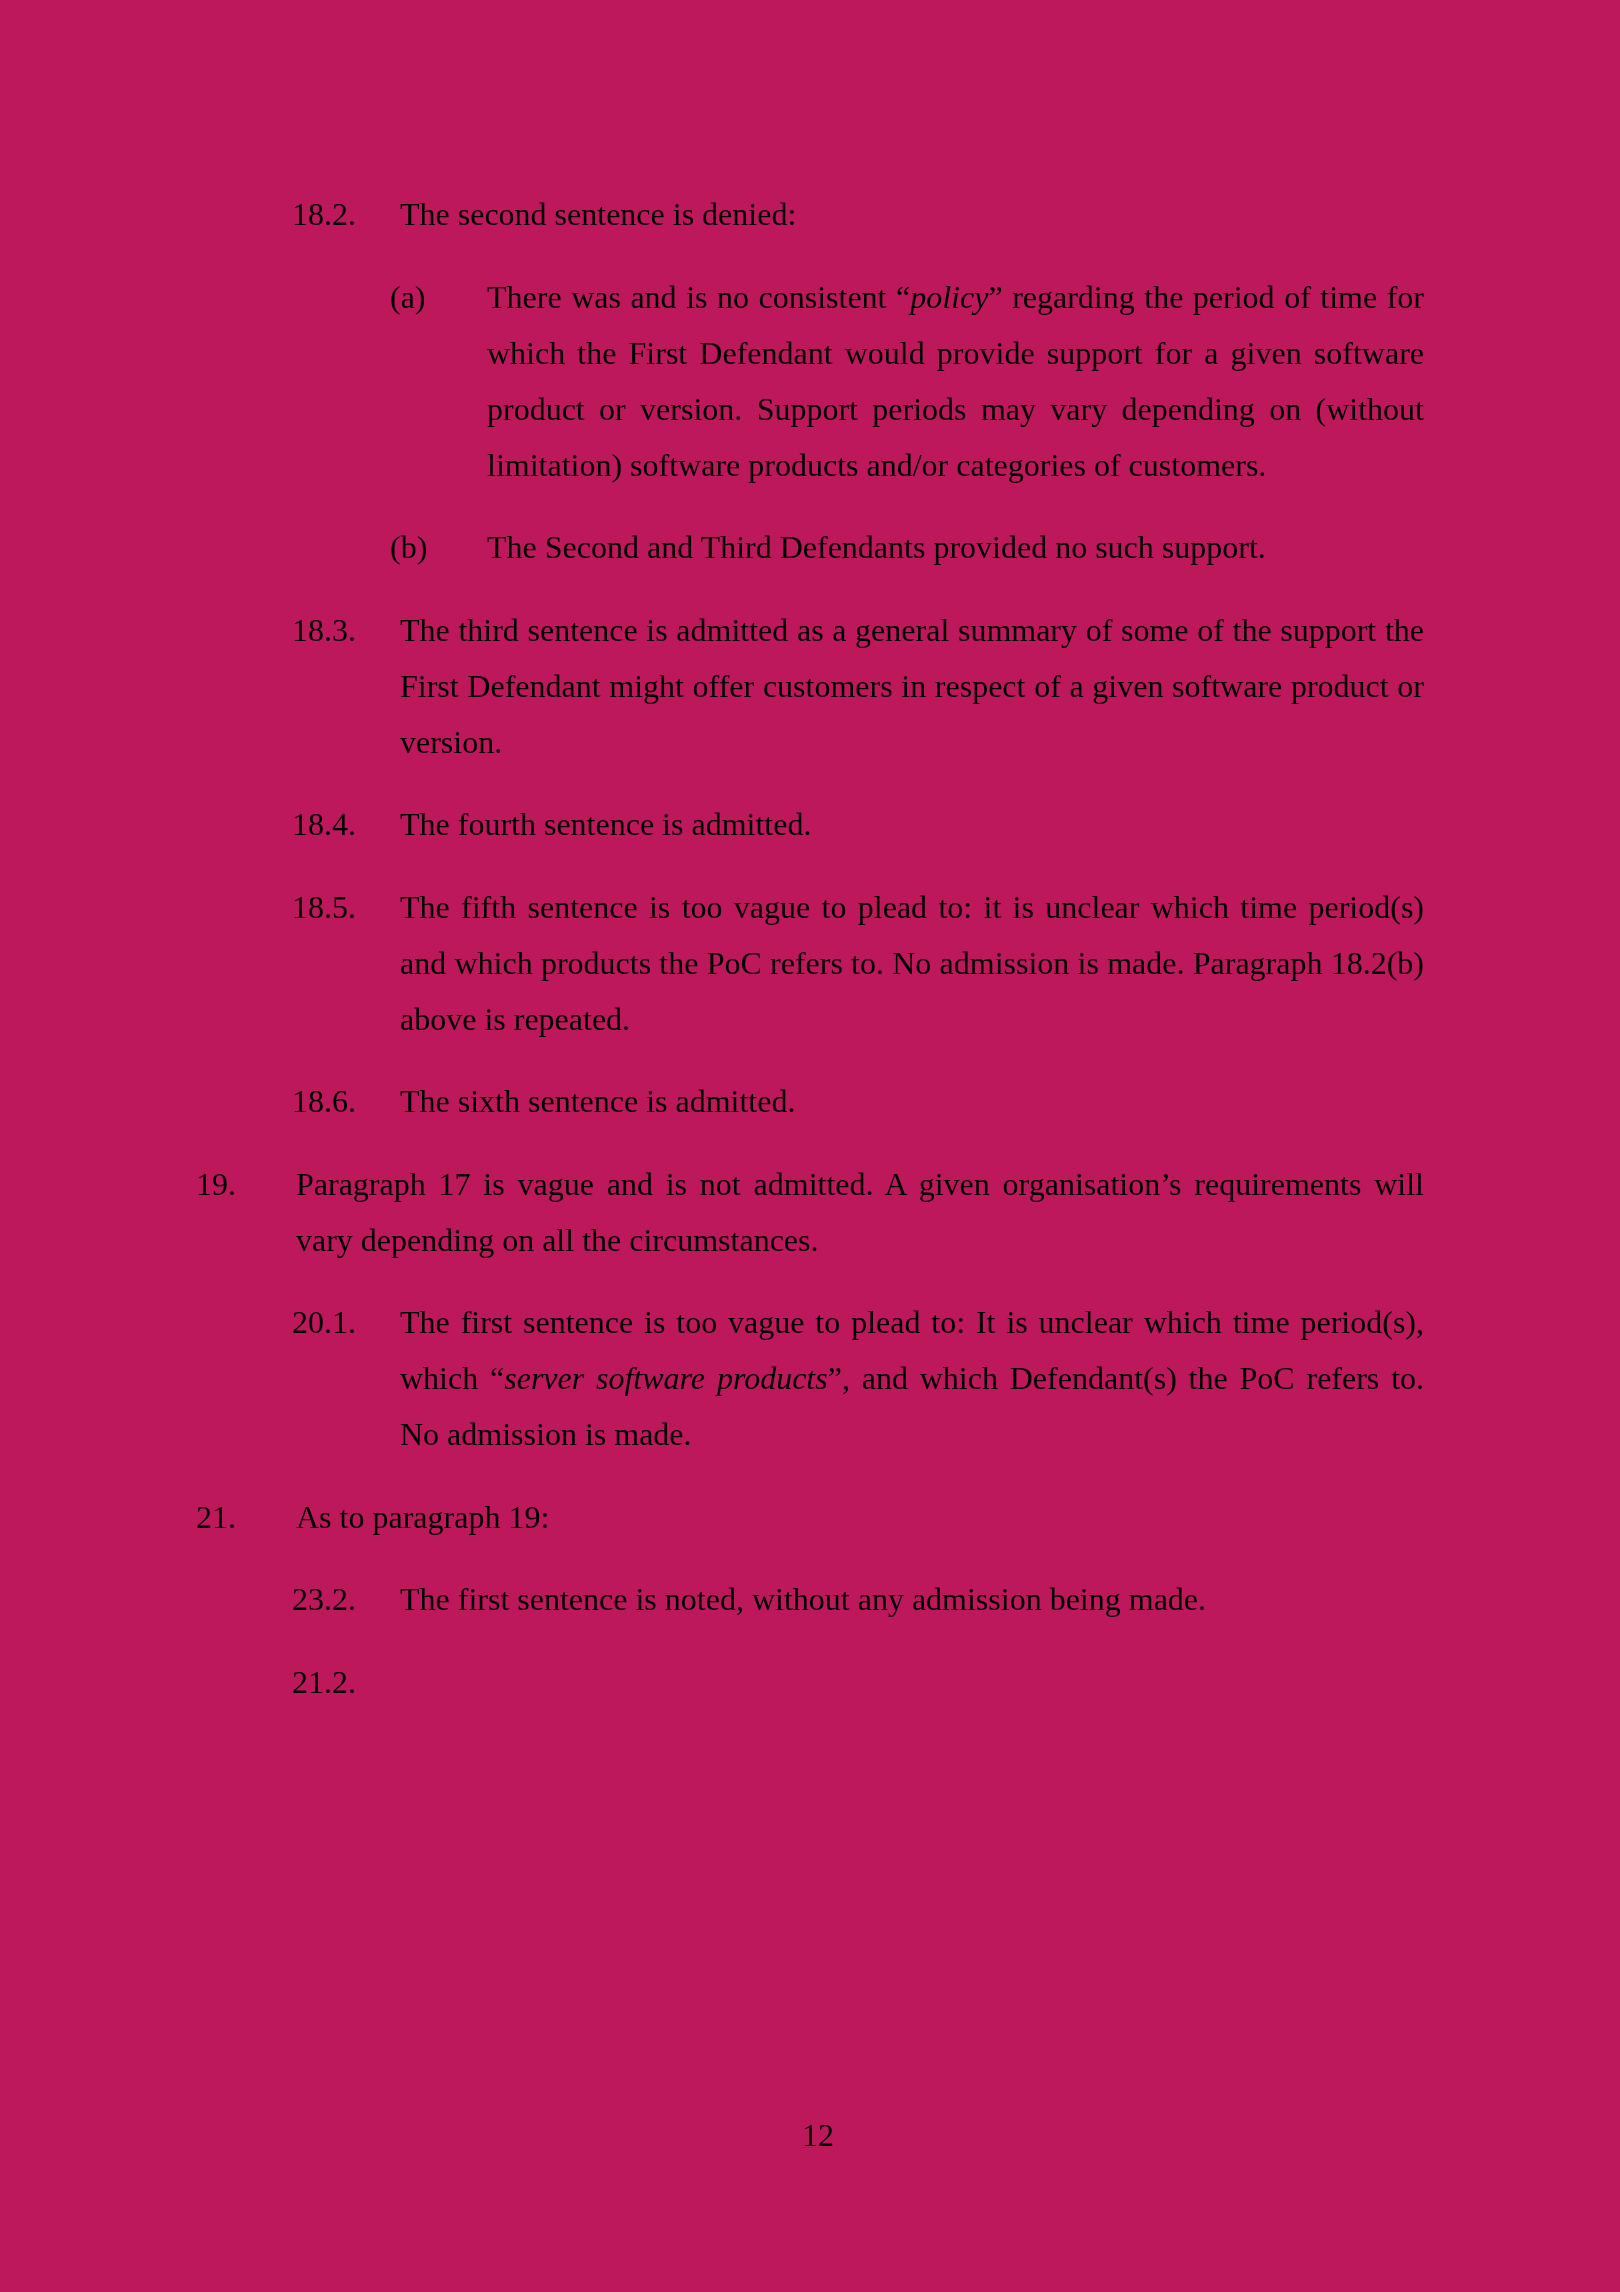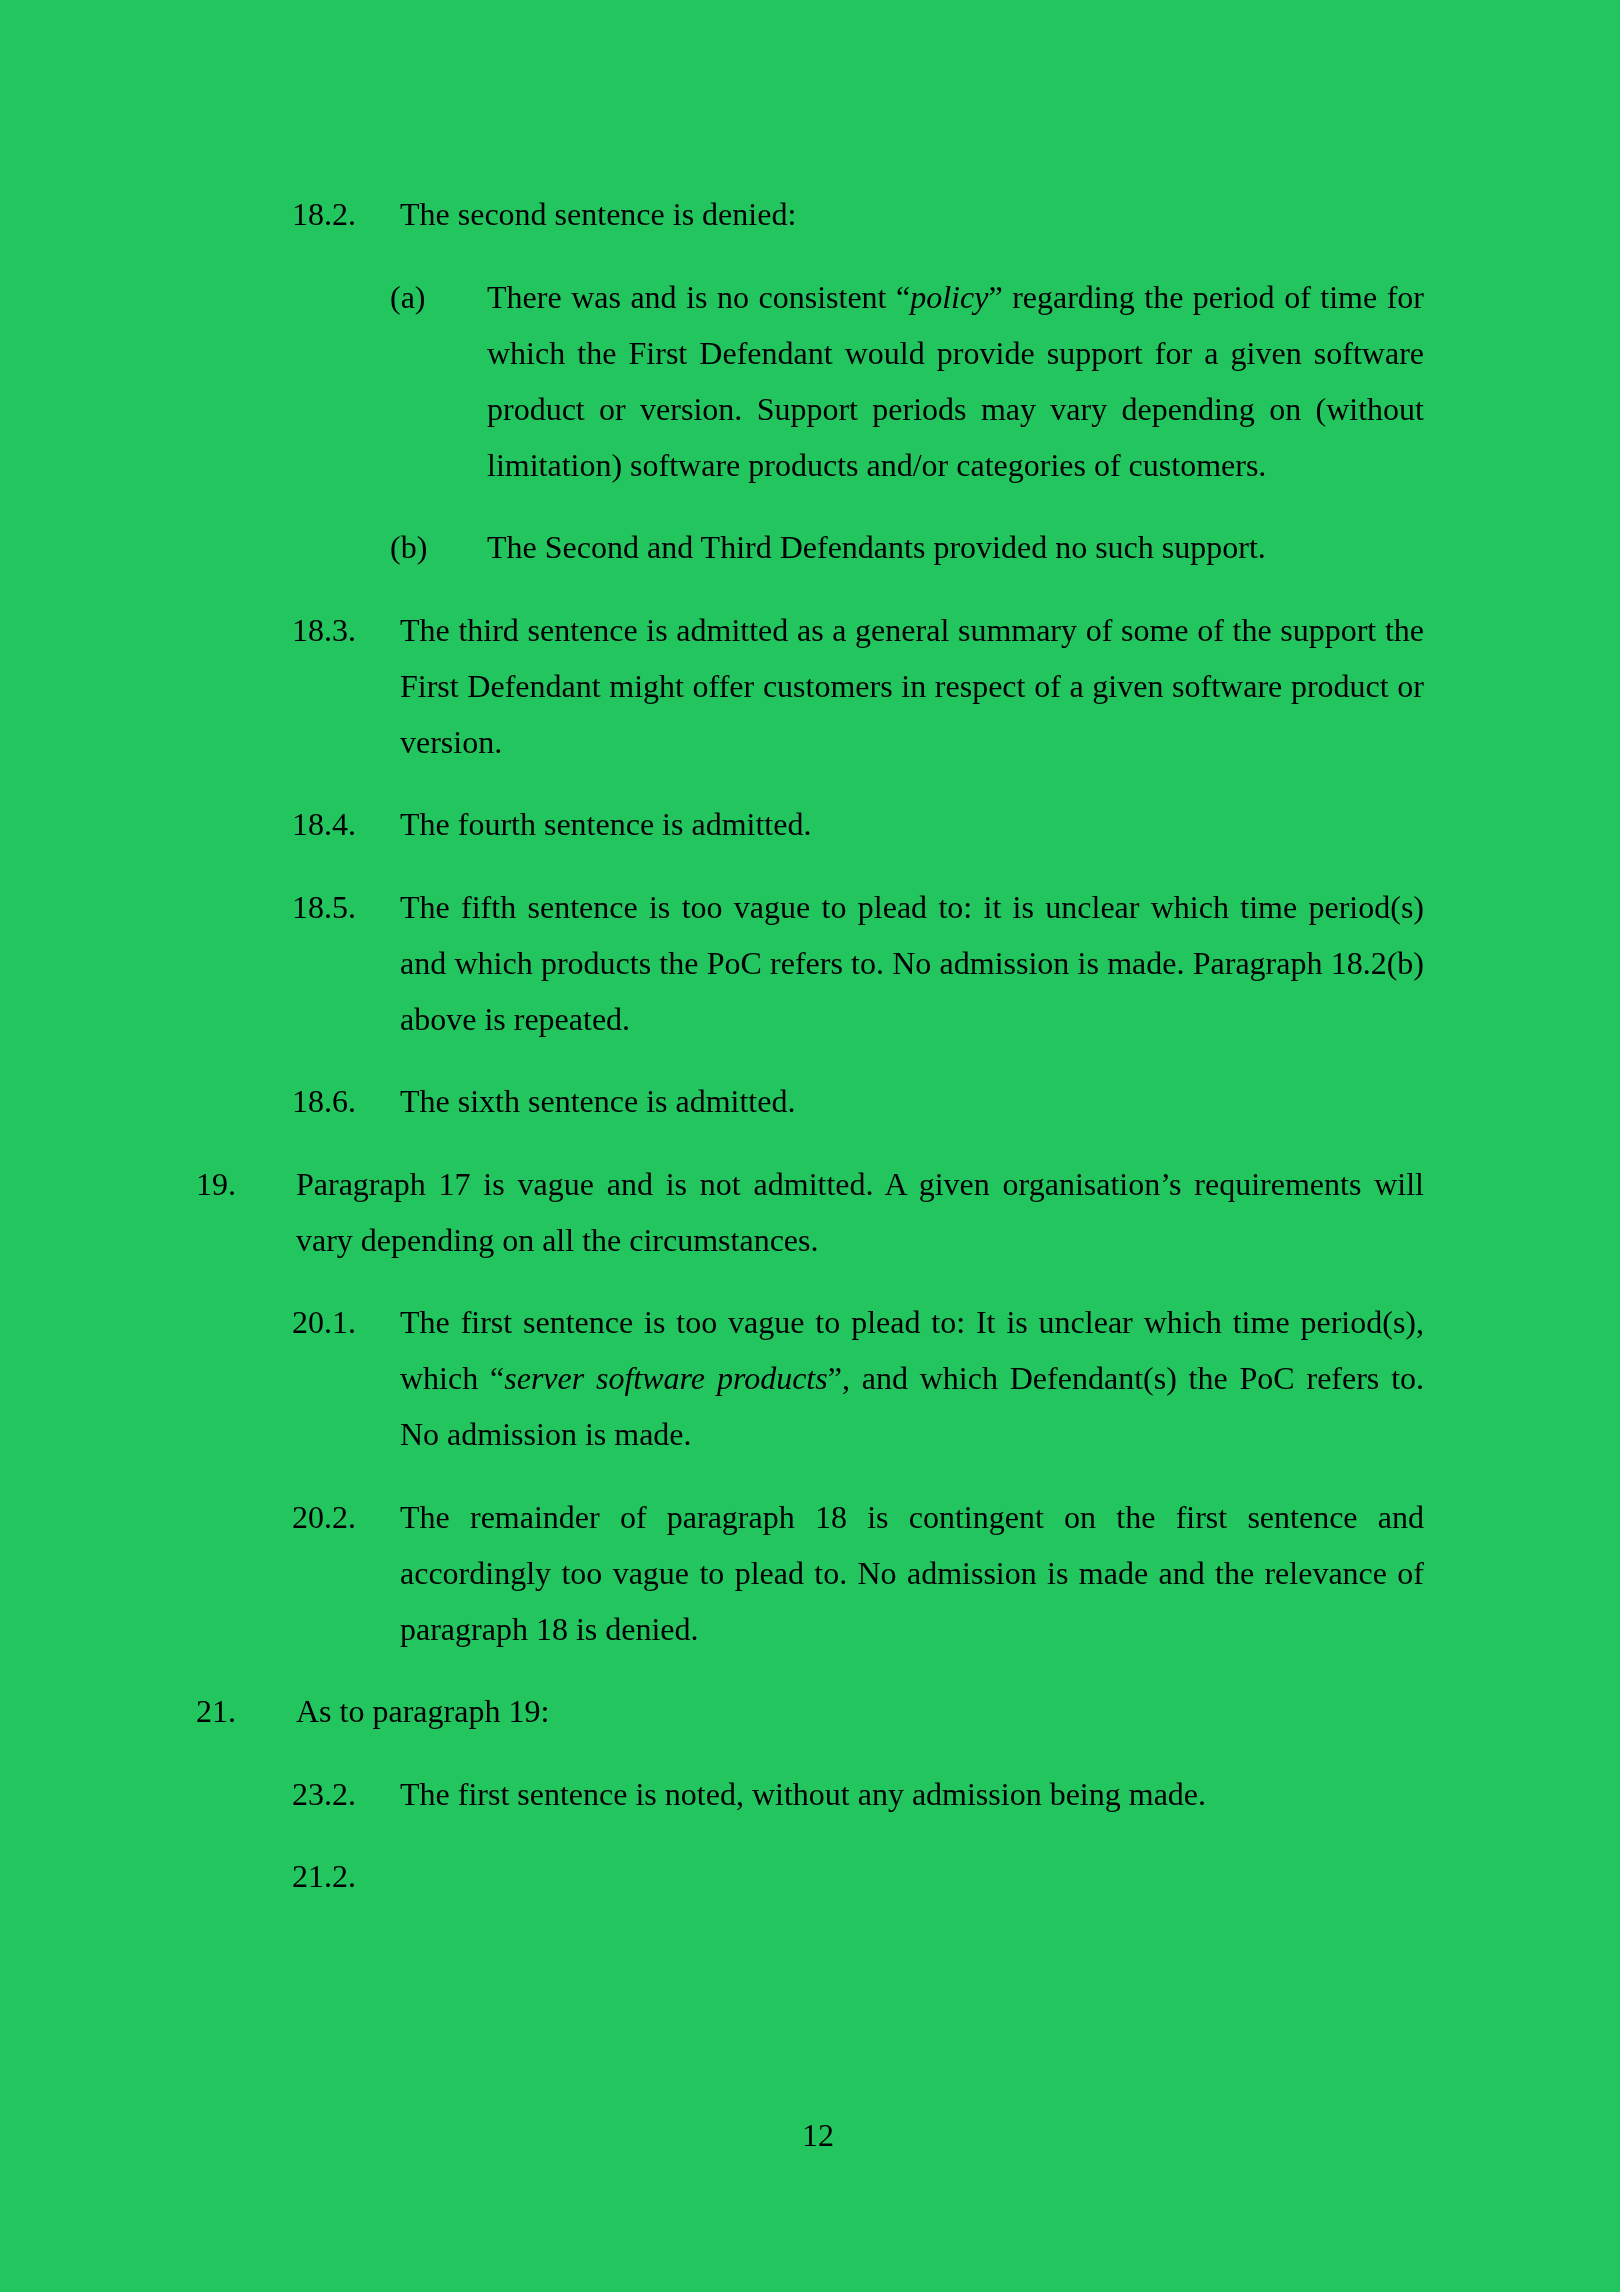--- a/index.html
+++ b/index.html
@@ -1,20 +1,20 @@
 <!DOCTYPE html>
 <html><head>
 <meta charset="utf-8">
 <style>
   html, body { margin: 0; padding: 0; background: #ffffff; }
   .page {
     position: relative;
     width: 1620px;
     height: 2293px;
-    background: #22c55e;
+    background: #be185d;
     font-family: "Liberation Serif", serif;
     font-size: 32px;
     line-height: 56px;
     color: #000000;
     overflow: hidden;
   }
   .doc { position: absolute; top: 186px; left: 0; width: 100%; }
   .para { position: relative; margin: 0 0 26.5px 0; text-align: left; }
   .para.justify { text-align: justify; }
   
@@ -79,24 +79,20 @@
       <span class="num">19.</span>
       <span class="body">Paragraph 17 is vague and is not admitted. A given organisation’s requirements will vary depending on all the circumstances.</span>
     </div>
 
 
     <div class="para l2 justify">
       <span class="num">20.1.</span>
       <span class="body"><span>The first sentence is too vague to plead to: It is unclear which time period(s), which “</span><span class="italic">server software products</span><span>”, and which Defendant(s) the PoC refers to. No admission is made.</span></span>
     </div>
 
-    <div class="para l2 justify">
-      <span class="num">20.2.</span>
-      <span class="body">The remainder of paragraph 18 is contingent on the first sentence and accordingly too vague to plead to. No admission is made and the relevance of paragraph 18 is denied.</span>
-    </div>
 
     <div class="para l1">
       <span class="num">21.</span>
       <span class="body">As to paragraph 19:</span>
     </div>
 
     <div class="para l2">
       <span class="num">23.2.</span>
       <span class="body">The first sentence is noted, without any admission being made.</span>
     </div>

